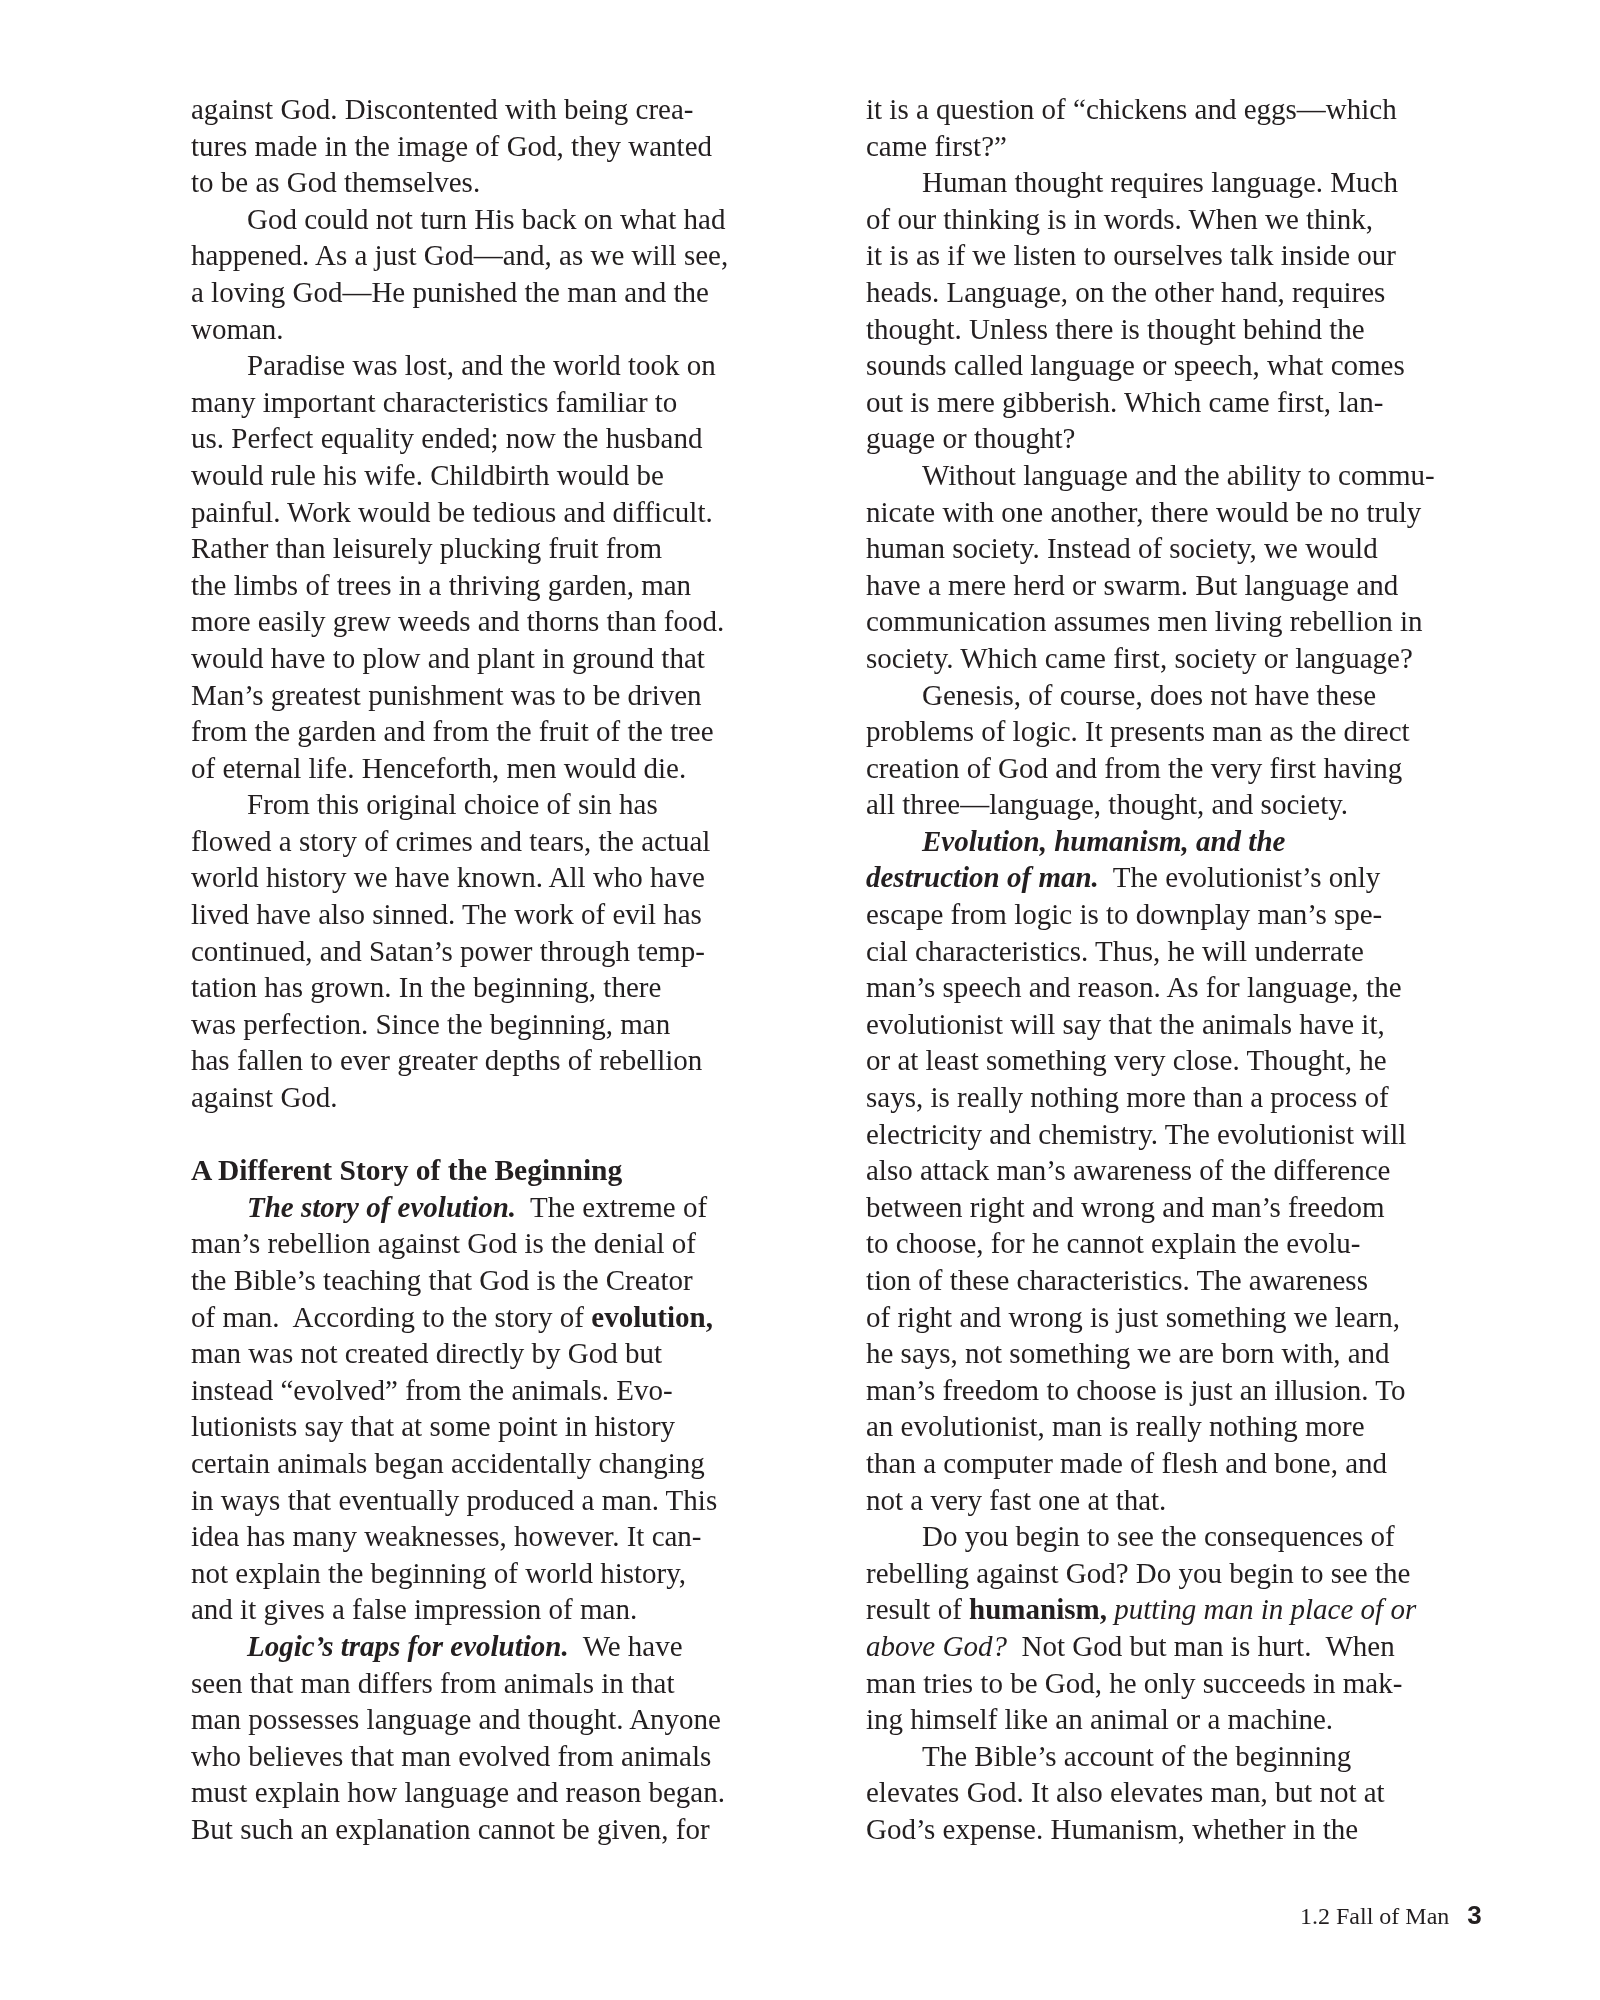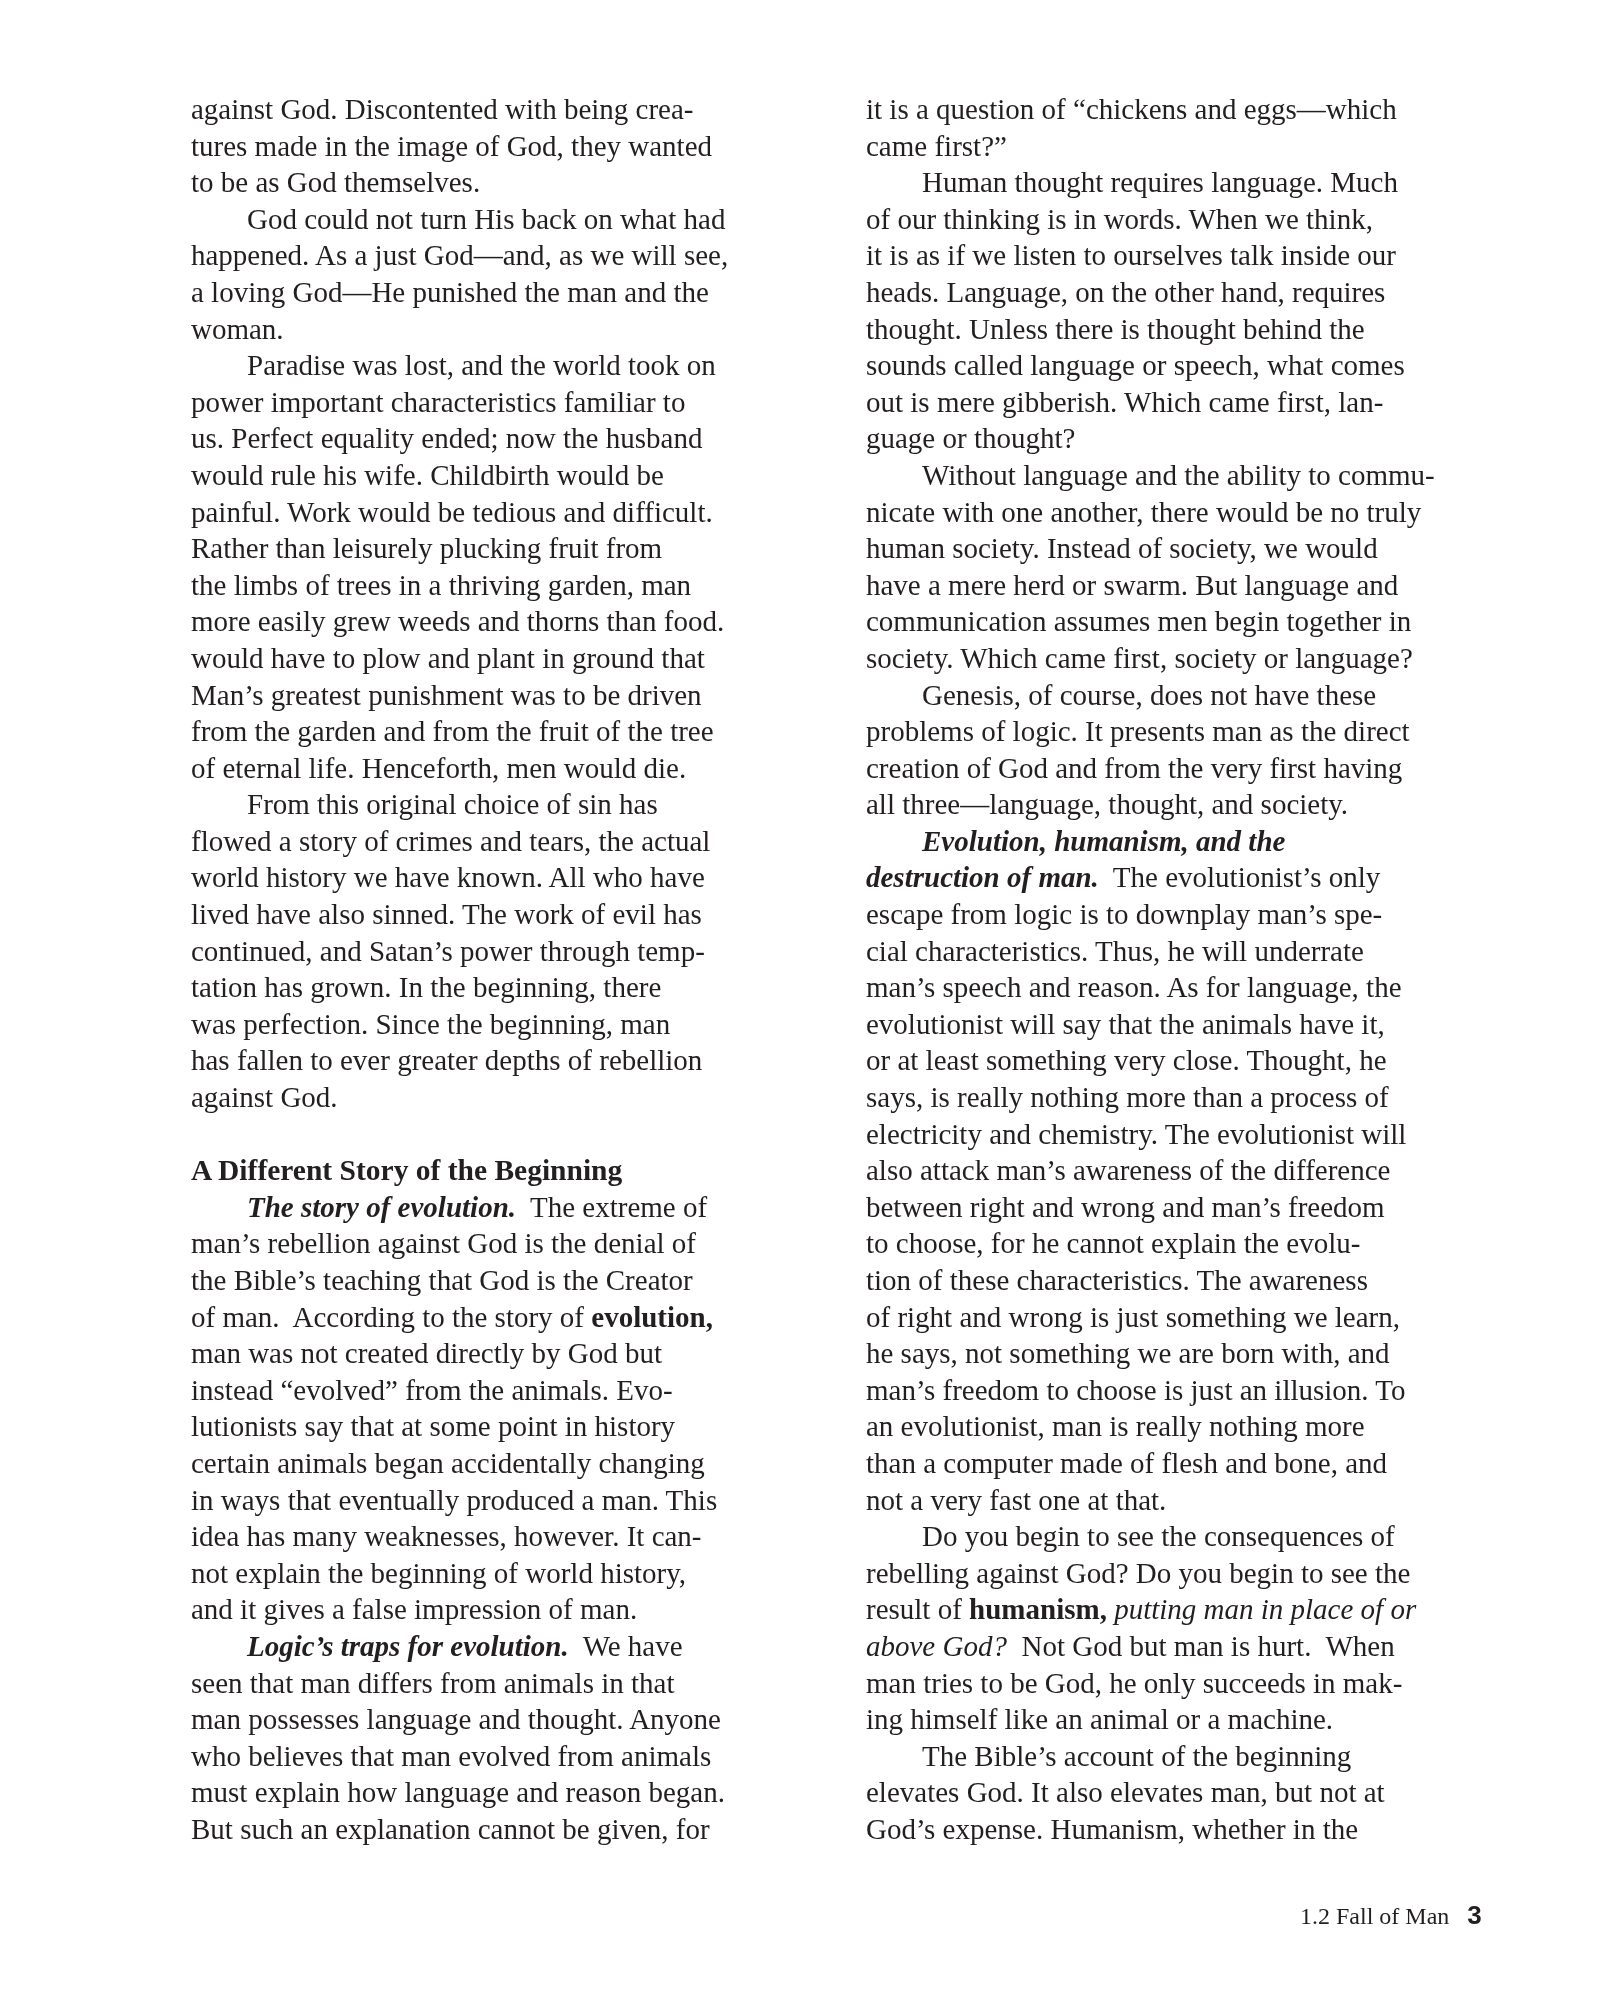--- a/index.html
+++ b/index.html
@@ -32,21 +32,21 @@
 
 <div class="column col-left">
   <span class="line">against God.  Discontented with being crea-</span>
   <span class="line">tures made in the image of God, they wanted</span>
   <span class="line">to be as God themselves.</span>
   <span class="line indent">God could not turn His back on what had</span>
   <span class="line">happened.  As a just God—and, as we will see,</span>
   <span class="line">a loving God—He punished the man and the</span>
   <span class="line">woman.</span>
   <span class="line indent">Paradise was lost, and the world took on</span>
-  <span class="line">power important characteristics familiar to</span>
+  <span class="line">many important characteristics familiar to</span>
   <span class="line">us.  Perfect equality ended; now the husband</span>
   <span class="line">would rule his wife.  Childbirth would be</span>
   <span class="line">painful.  Work would be tedious and difficult.</span>
   <span class="line">Rather than leisurely plucking fruit from</span>
   <span class="line">the limbs of trees in a thriving garden, man</span>
   <span class="line">more easily grew weeds and thorns than food.</span>
   <span class="line">would have to plow and plant in ground that</span>
   <span class="line">Man’s greatest punishment was to be driven</span>
   <span class="line">from the garden and from the fruit of the tree</span>
   <span class="line">of eternal life.  Henceforth, men would die.</span>
@@ -93,21 +93,21 @@
   <span class="line">it is as if we listen to ourselves talk inside our</span>
   <span class="line">heads.  Language, on the other hand, requires</span>
   <span class="line">thought.  Unless there is thought behind the</span>
   <span class="line">sounds called language or speech, what comes</span>
   <span class="line">out is mere gibberish.  Which came first, lan-</span>
   <span class="line">guage or thought?</span>
   <span class="line indent">Without language and the ability to commu-</span>
   <span class="line">nicate with one another, there would be no truly</span>
   <span class="line">human society.  Instead of society, we would</span>
   <span class="line">have a mere herd or swarm.  But language and</span>
-  <span class="line">communication assumes men begin together in</span>
+  <span class="line">communication assumes men living rebellion in</span>
   <span class="line">society.  Which came first, society or language?</span>
   <span class="line indent">Genesis, of course, does not have these</span>
   <span class="line">problems of logic.  It presents man as the direct</span>
   <span class="line">creation of God and from the very first having</span>
   <span class="line">all three—language, thought, and society.</span>
 
   <span class="line indent bi">Evolution, humanism, and the</span>
   <span class="line"><span class="bi">destruction of man.</span><span style="white-space:pre">  The evolutionist’s only</span></span>
   <span class="line">escape from logic is to downplay man’s spe-</span>
   <span class="line">cial characteristics.  Thus, he will underrate</span>

